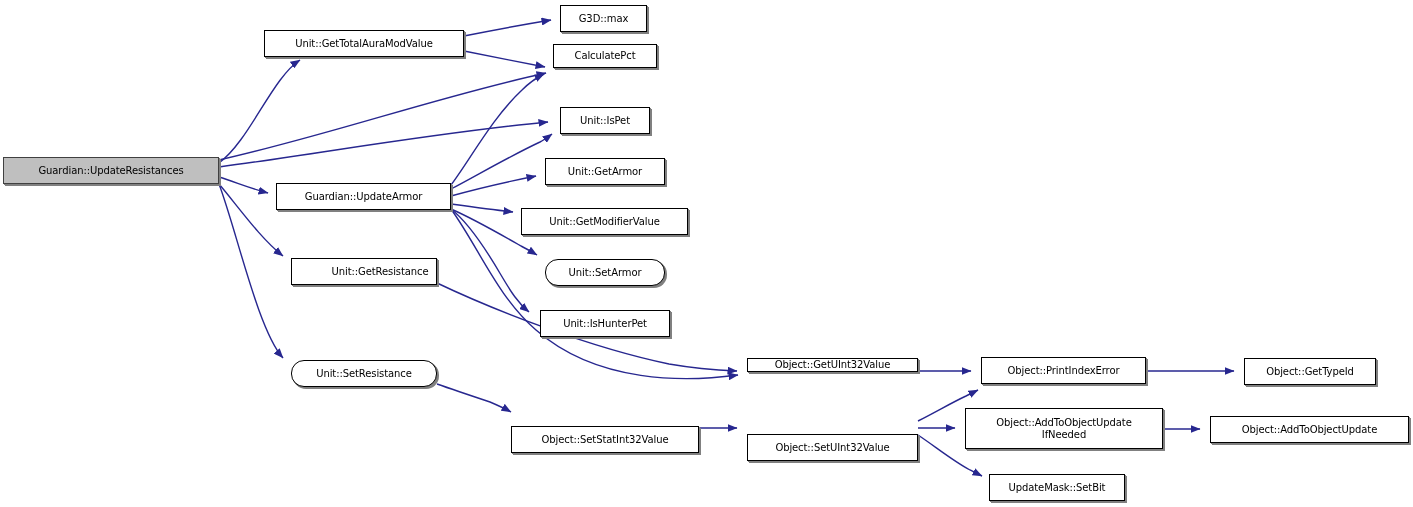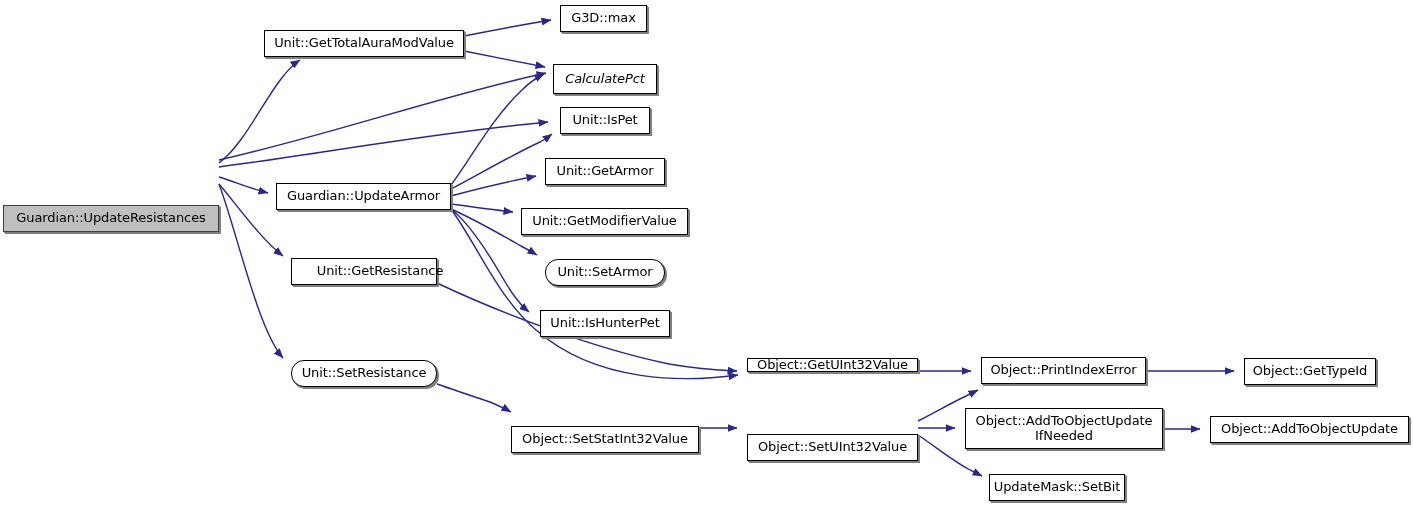--- a/index.html
+++ b/index.html
@@ -6,31 +6,30 @@
   body{font-family:"DejaVu Sans","Liberation Sans",sans-serif;}
   #canvas{position:relative;width:1413px;height:507px;background:#ffffff;overflow:hidden;}
   #edge-layer{position:absolute;left:0;top:0;width:1413px;height:507px;pointer-events:none;}
   .node{
     position:absolute;
     box-sizing:border-box;
     background:#ffffff;
     border:1px solid #000000;
     box-shadow:1px 1px 0 0 #808080, 2px 2px 0 0 #808080;
     display:flex;align-items:center;justify-content:center;
-    font-size:13px;
+    font-size:10px;
     color:#000000;
     line-height:1.15;
     text-align:center;
     white-space:pre-line;
     letter-spacing:-0.1px;
   }
   .node.current{
     background:#bfbfbf;
     border:1px solid #404040;
-    margin-top:48px;
   }
   .node .lbl{display:block;padding:0 4px;}
 </style>
 </head>
 <body>
 
 <div id="canvas">
   <svg id="edge-layer" viewBox="0 0 1413 507">
     <defs>
       <marker id="arrow" markerWidth="10" markerHeight="8" refX="9.5" refY="4" orient="auto" markerUnits="userSpaceOnUse">
@@ -61,21 +60,21 @@
         <path d="M918,428 C 931,428 944,428 955,428" fill="none" stroke="#27278f" stroke-width="1.4" marker-end="url(#arrow)"></path>
         <path d="M918,435 C 936,447 953,461 970,470 C 974,472 978,474 982,476" fill="none" stroke="#27278f" stroke-width="1.4" marker-end="url(#arrow)"></path>
         <path d="M1146,371 C 1172,371 1206,371 1234,371" fill="none" stroke="#27278f" stroke-width="1.4" marker-end="url(#arrow)"></path>
         <path d="M1163,429 C 1178,429 1189,429 1200,429" fill="none" stroke="#27278f" stroke-width="1.4" marker-end="url(#arrow)"></path>
       </g>
   </svg>
   <div id="nodes">
       <div class="node current" style="left: 3px; top: 157px; width: 216px; height: 27px;"><span class="lbl">Guardian::UpdateResistances</span></div>
       <div class="node" style="left: 264px; top: 30px; width: 200px; height: 27px;"><span class="lbl">Unit::GetTotalAuraModValue</span></div>
       <div class="node" style="left: 560px; top: 5px; width: 87px; height: 27px;"><span class="lbl">G3D::max</span></div>
-      <div class="node" style="left: 553px; top: 64px; width: 104px; height: 30px; font-style: italic;"><span class="lbl">CalculatePct</span></div>
+      <div class="node" style="left: 553px; top: 44px; width: 104px; height: 24px;"><span class="lbl">CalculatePct</span></div>
       <div class="node" style="left: 560px; top: 107px; width: 90px; height: 27px;"><span class="lbl">Unit::IsPet</span></div>
       <div class="node" style="left: 545px; top: 158px; width: 120px; height: 27px;"><span class="lbl">Unit::GetArmor</span></div>
       <div class="node" style="left: 521px; top: 208px; width: 167px; height: 27px;"><span class="lbl">Unit::GetModifierValue</span></div>
       <div class="node" style="left: 545px; top: 259px; width: 120px; height: 27px; border-radius: 13px;"><span class="lbl">Unit::SetArmor</span></div>
       <div class="node" style="left: 540px; top: 310px; width: 130px; height: 27px;"><span class="lbl">Unit::IsHunterPet</span></div>
       <div class="node" style="left: 276px; top: 183px; width: 175px; height: 27px;"><span class="lbl">Guardian::UpdateArmor</span></div>
       <div class="node" style="left: 291px; top: 258px; width: 146px; height: 27px; padding-left: 32px;"><span class="lbl">Unit::GetResistance</span></div>
       <div class="node" style="left: 291px; top: 360px; width: 146px; height: 27px; border-radius: 13px;"><span class="lbl">Unit::SetResistance</span></div>
       <div class="node" style="left: 747px; top: 358px; width: 171px; height: 14px;"><span class="lbl">Object::GetUInt32Value</span></div>
       <div class="node" style="left: 511px; top: 426px; width: 188px; height: 27px;"><span class="lbl">Object::SetStatInt32Value</span></div>

